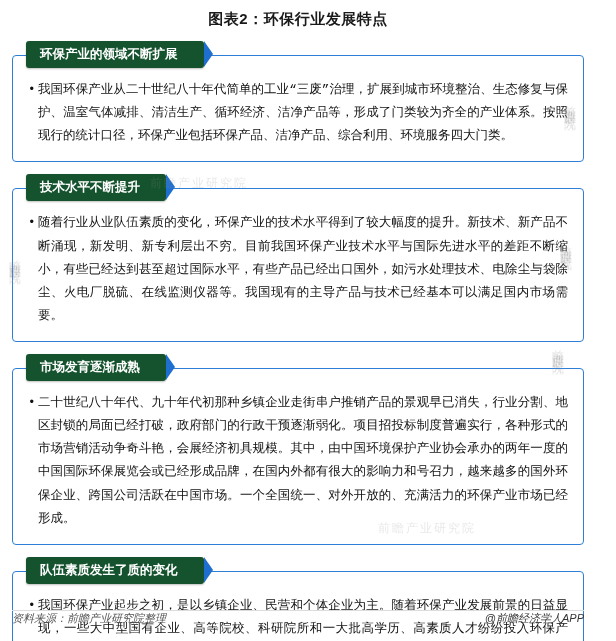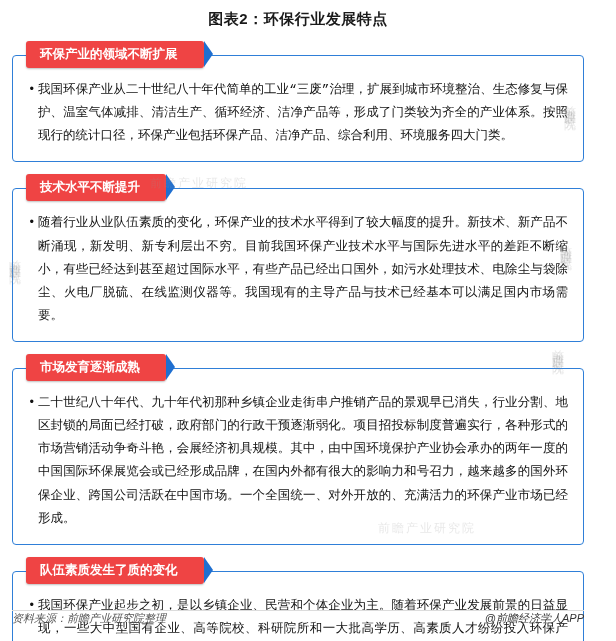--- a/index.html
+++ b/index.html
@@ -34,21 +34,21 @@
     position: relative;
   }
   .section {
     position: relative;
     margin-bottom: 12px;
   }
   .sec-head {
     position: relative;
     z-index: 3;
     display: inline-block;
-    background: #ef4444;
+    background: #14532d;
     color: #ffffff;
     font-size: 12.5px;
     font-weight: bold;
     padding: 5px 26px 5px 14px;
     border-radius: 3px 3px 3px 3px;
     margin-left: 14px;
     box-shadow: 0 1px 2px rgba(0,0,0,0.25);
     text-align: center;
   }
   .sec-head::after {

